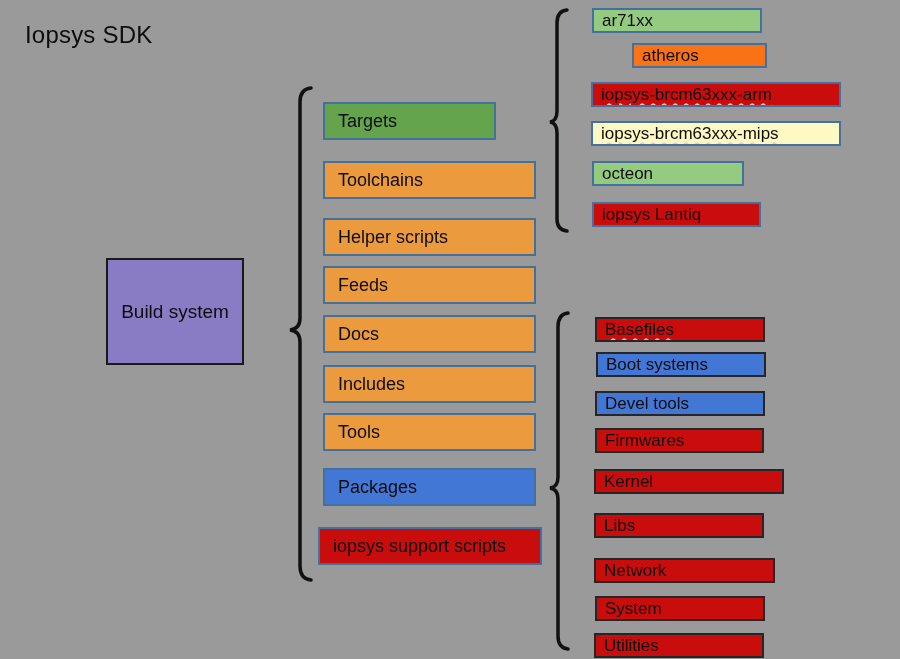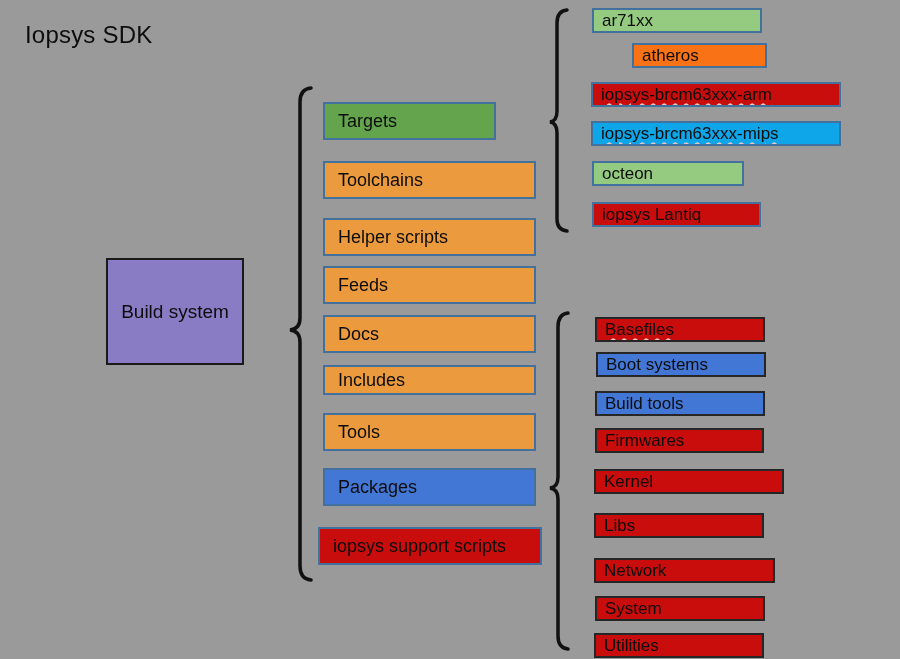--- a/index.html
+++ b/index.html
@@ -56,35 +56,35 @@
     <path d="M 568 313 Q 558 314 558 327 L 558 477 Q 558 487 550 488 Q 558 489 558 499 L 558 636 Q 558 648 568 649" fill="none" stroke="#111" stroke-width="3.5" stroke-linecap="round"></path>
   </svg>
 
   <div class="node root-node black-border" style="left: 106px; top: 258px; width: 138px; height: 107px; background-color: rgb(138, 124, 196);">Build system</div>
 
   <div class="node" style="left: 323px; top: 102px; width: 173px; height: 38px; background-color: rgb(99, 164, 76);">Targets</div>
   <div class="node" style="left: 323px; top: 161px; width: 213px; height: 38px; background-color: rgb(236, 154, 62);">Toolchains</div>
   <div class="node" style="left: 323px; top: 218px; width: 213px; height: 38px; background-color: rgb(236, 154, 62);">Helper scripts</div>
   <div class="node" style="left: 323px; top: 266px; width: 213px; height: 38px; background-color: rgb(236, 154, 62);">Feeds</div>
   <div class="node" style="left: 323px; top: 315px; width: 213px; height: 38px; background-color: rgb(236, 154, 62);">Docs</div>
-  <div class="node" style="left: 323px; top: 365px; width: 213px; height: 30px; background-color: rgb(236, 154, 62);">Includes</div>
+  <div class="node" style="left: 323px; top: 365px; width: 213px; height: 38px; background-color: rgb(236, 154, 62);">Includes</div>
   <div class="node" style="left: 323px; top: 413px; width: 213px; height: 38px; background-color: rgb(236, 154, 62);">Tools</div>
   <div class="node" style="left: 323px; top: 468px; width: 213px; height: 38px; background-color: rgb(67, 119, 214);">Packages</div>
   <div class="node" style="left: 318px; top: 527px; width: 224px; height: 38px; background-color: rgb(201, 12, 12);">iopsys support scripts</div>
 
   <div class="node leaf" style="left: 592px; top: 8px; width: 170px; background-color: rgb(149, 203, 128);">ar71xx</div>
   <div class="node leaf" style="left: 592px; top: 43px; width: 135px; background-color: #f97316; margin-left: 40px;">atheros</div>
   <div class="node leaf misspelled" style="left: 591px; top: 82px; width: 250px; background-color: rgb(201, 12, 12);">iopsys-brcm63xxx-arm</div>
-  <div class="node leaf misspelled" style="left: 591px; top: 121px; width: 250px; background-color: #0ea5e9;">iopsys-brcm63xxx-mips</div>
+  <div class="node leaf misspelled" style="left: 591px; top: 121px; width: 250px; background-color: #fef9c3;">iopsys-brcm63xxx-mips</div>
   <div class="node leaf" style="left: 592px; top: 161px; width: 152px; background-color: rgb(149, 203, 128);">octeon</div>
   <div class="node leaf" style="left: 592px; top: 202px; width: 169px; background-color: rgb(201, 12, 12);">iopsys Lantiq</div>
 
   <div class="node leaf dark-border misspelled" style="left: 595px; top: 317px; width: 170px; background-color: rgb(201, 12, 12);">Basefiles</div>
   <div class="node leaf dark-border" style="left: 596px; top: 352px; width: 170px; background-color: rgb(67, 119, 214);">Boot systems</div>
-  <div class="node leaf dark-border" style="left: 595px; top: 391px; width: 170px; background-color: rgb(67, 119, 214);">Build tools</div>
+  <div class="node leaf dark-border" style="left: 595px; top: 391px; width: 170px; background-color: rgb(67, 119, 214);">Devel tools</div>
   <div class="node leaf dark-border" style="left: 595px; top: 428px; width: 169px; background-color: rgb(201, 12, 12);">Firmwares</div>
   <div class="node leaf dark-border" style="left: 594px; top: 469px; width: 190px; background-color: rgb(201, 12, 12);">Kernel</div>
   <div class="node leaf dark-border" style="left: 594px; top: 513px; width: 170px; background-color: rgb(201, 12, 12);">Libs</div>
   <div class="node leaf dark-border" style="left: 594px; top: 558px; width: 181px; background-color: rgb(201, 12, 12);">Network</div>
   <div class="node leaf dark-border" style="left: 595px; top: 596px; width: 170px; background-color: rgb(201, 12, 12);">System</div>
   <div class="node leaf dark-border" style="left: 594px; top: 633px; width: 170px; background-color: rgb(201, 12, 12);">Utilities</div>
 
 </div>
 
 </body></html>

